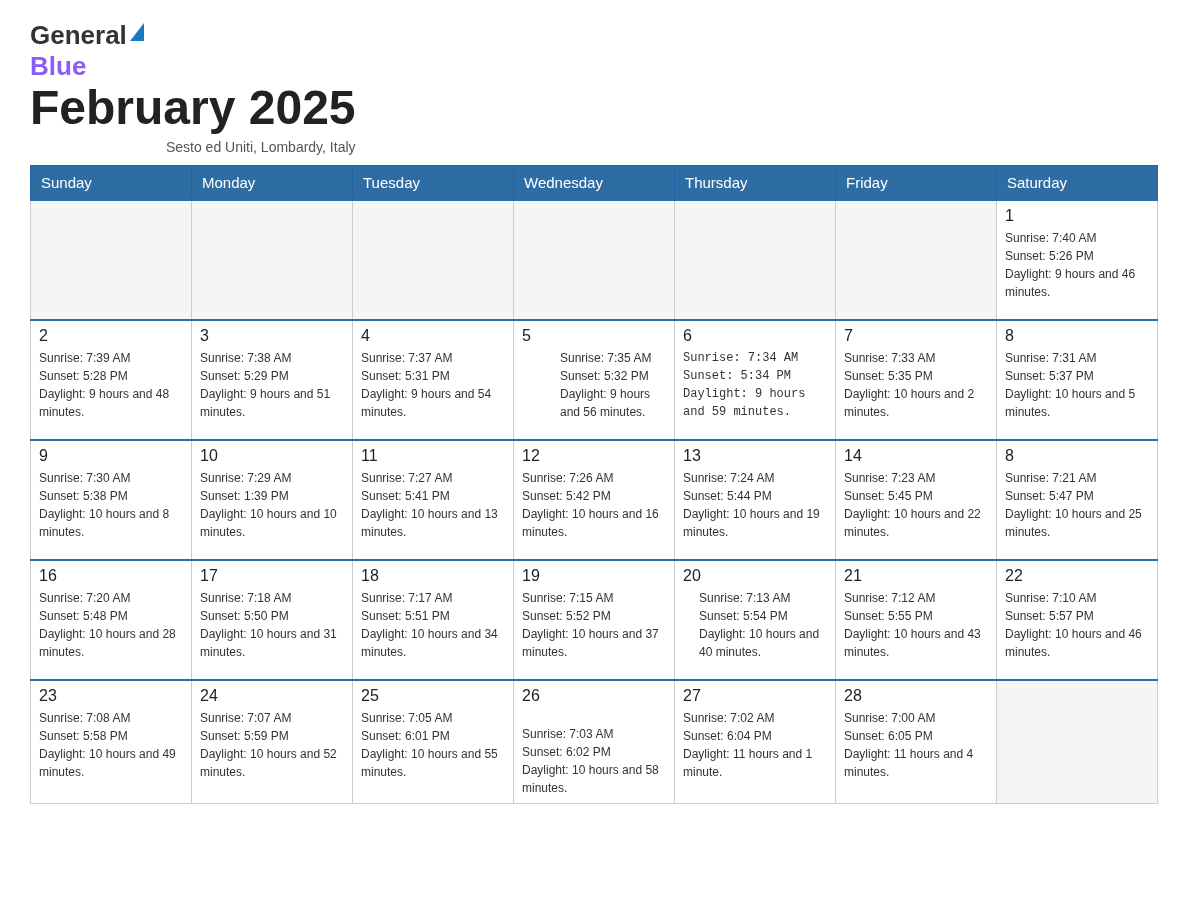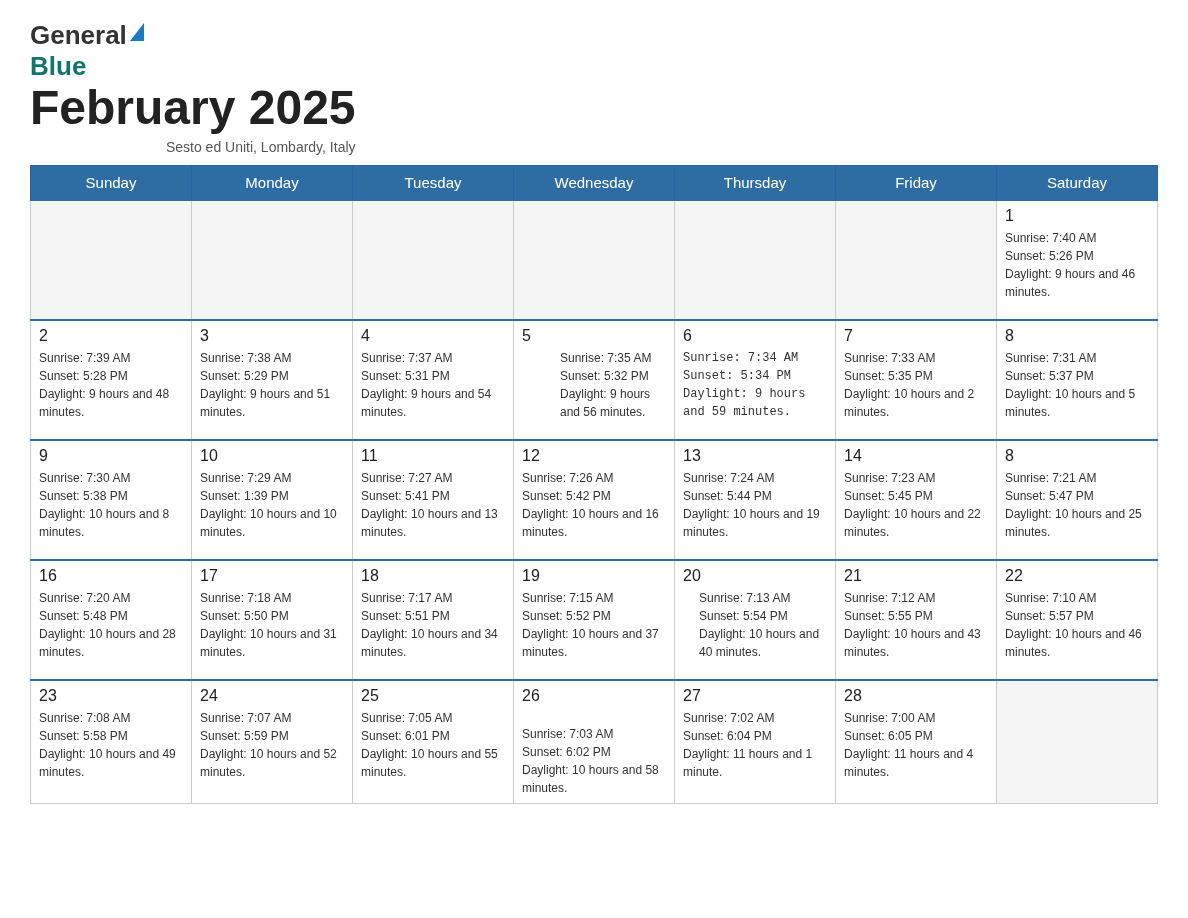--- a/index.html
+++ b/index.html
@@ -40,21 +40,21 @@
       width: 100%;
       border-collapse: collapse;
       margin-top: 10px;
     }
     .calendar th {
       background-color: #2e6da4;
       color: #fff;
       font-size: 15px;
       font-weight: normal;
       padding: 8px 10px;
-      text-align: center;
+      text-align: left;
       border: 1px solid #2e6da4;
     }
     .calendar td {
       border: 1px solid #ccc;
       vertical-align: top;
       padding: 6px 8px;
       width: calc(100% / 7);
       height: 120px;
       font-size: 12.5px;
       color: #333;
@@ -87,21 +87,21 @@
       align-items: center;
     }
     .logo-text-general {
       font-size: 26px;
       font-weight: bold;
       color: #333;
     }
     .logo-line2 {
       font-size: 26px;
       font-weight: bold;
-      color: #0f766e;
+      color: #8b5cf6;
     }
   </style>
 </head>
 <body>
 
 <div class="header">
   <div class="logo">
     <div class="logo-wrapper">
       <span class="logo-text-general">General</span>
       <span style="display:inline-block; margin-left:3px; vertical-align:middle; margin-top:-4px;">

